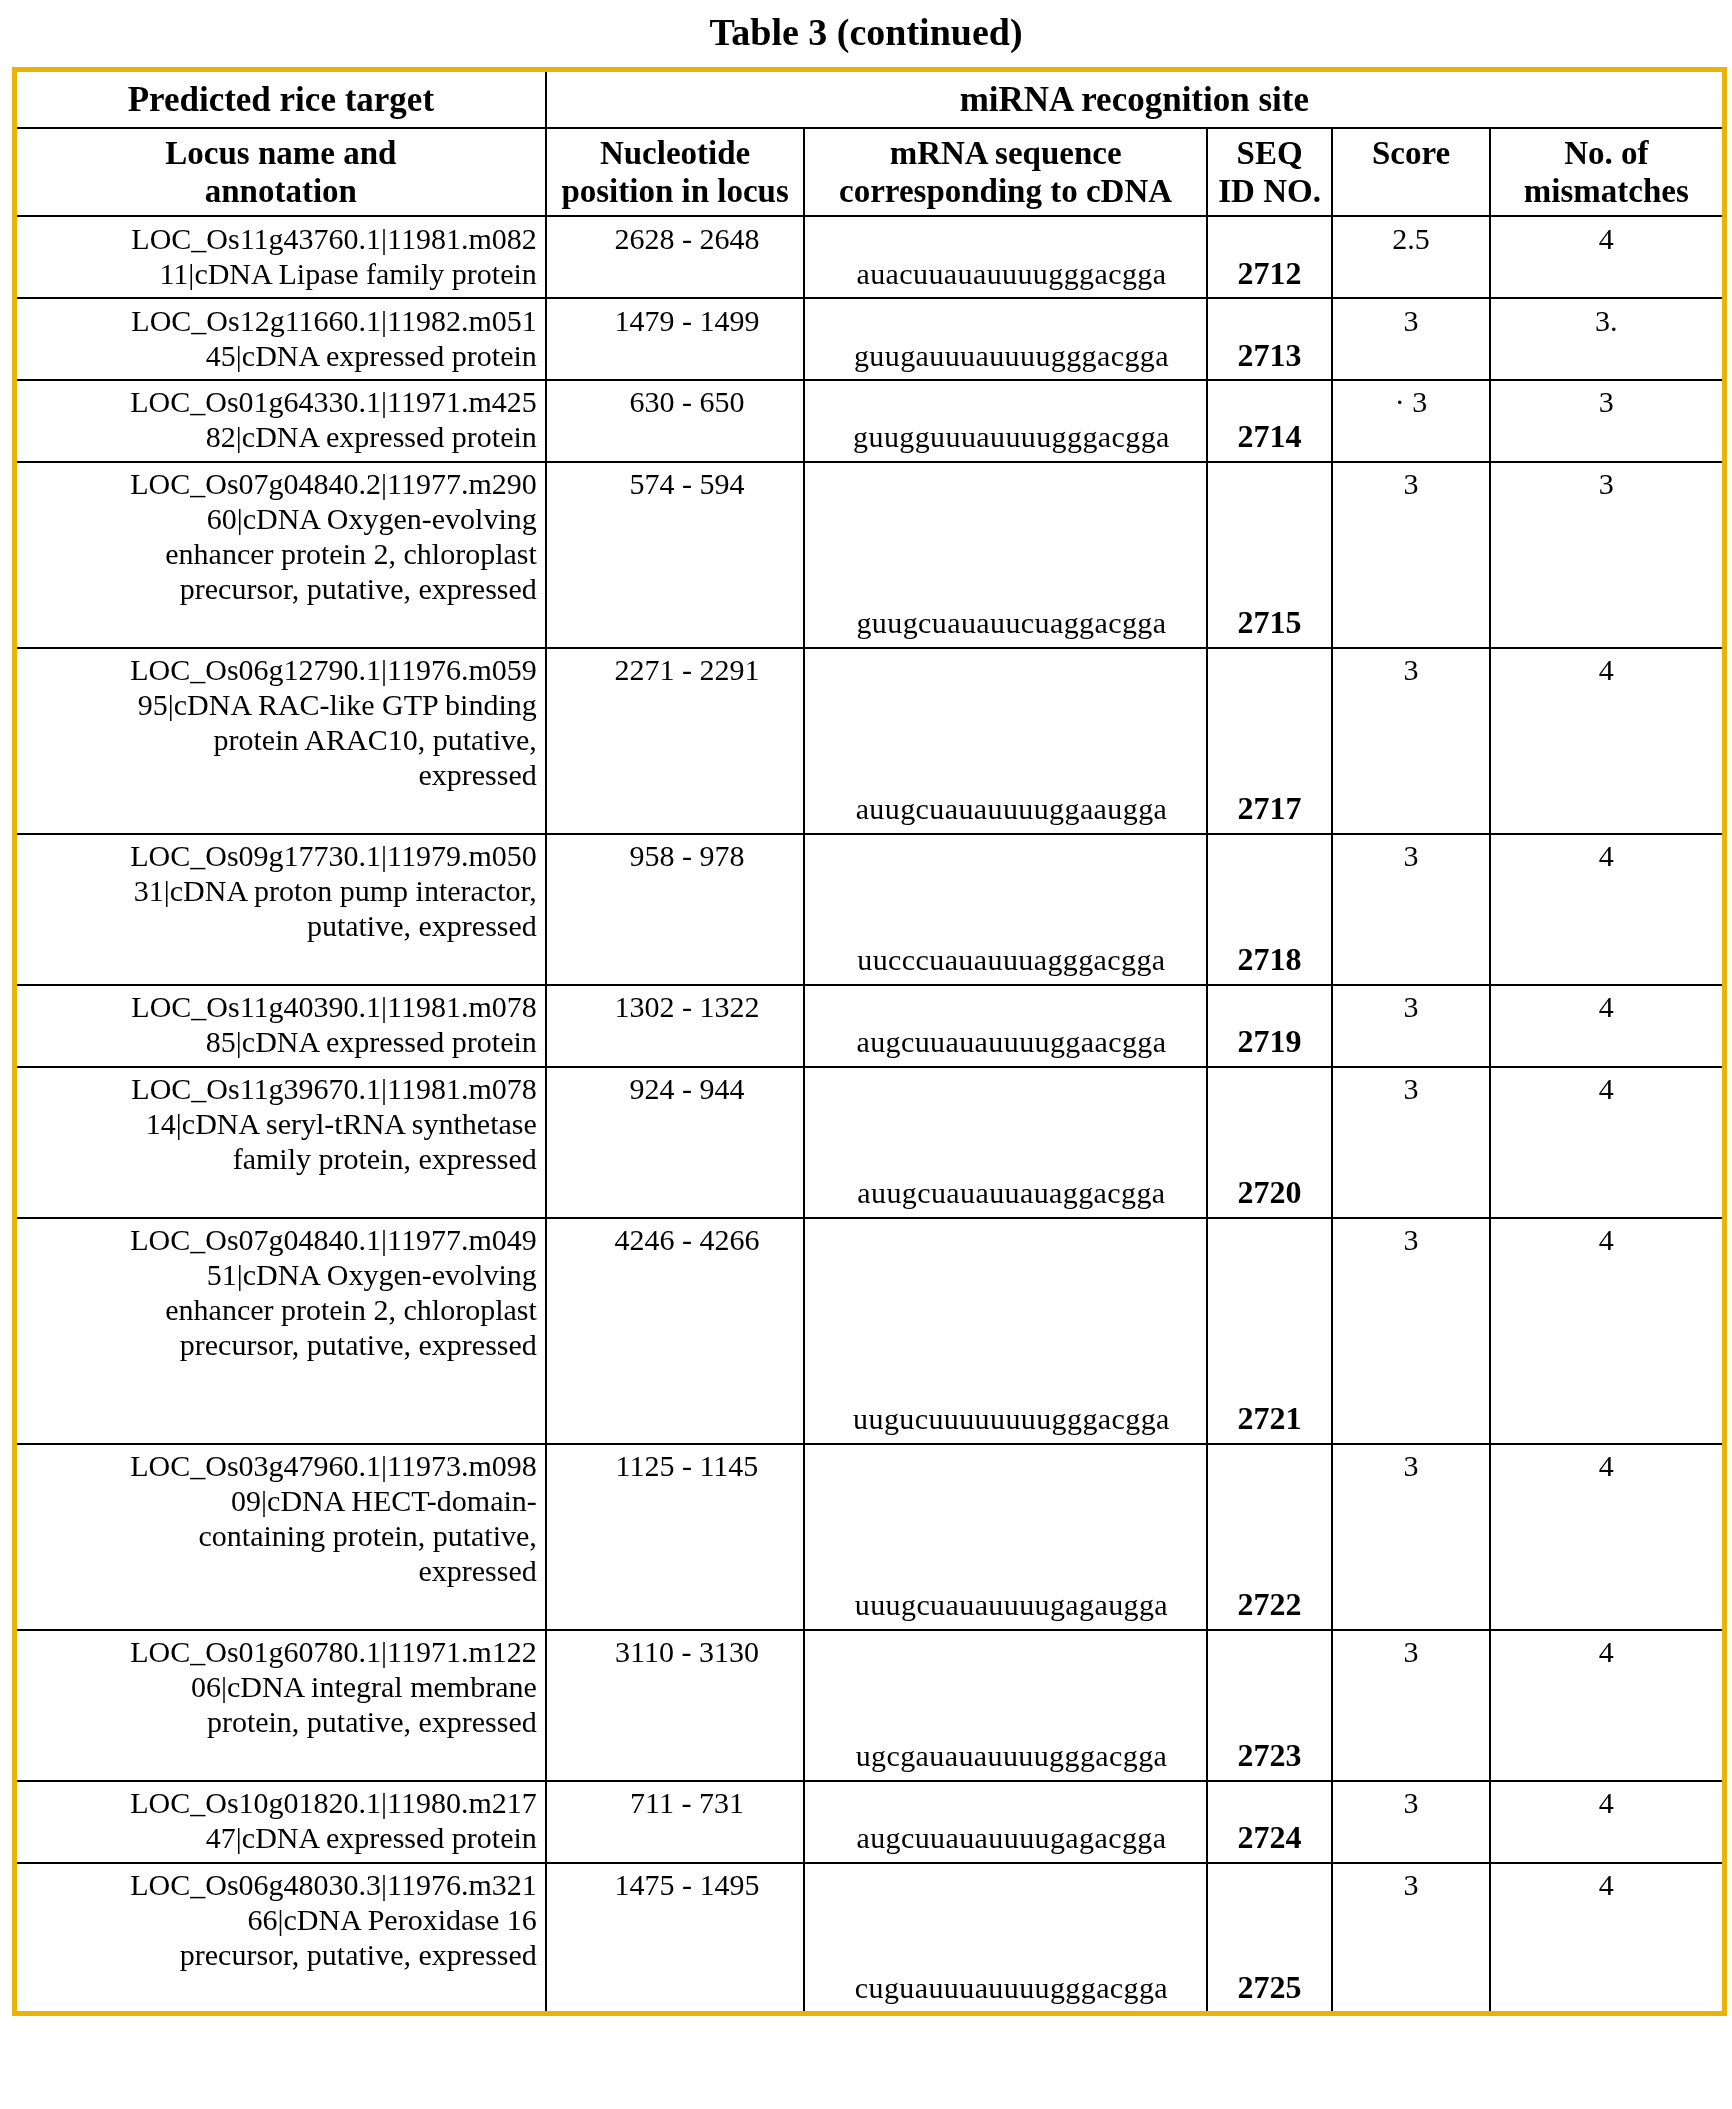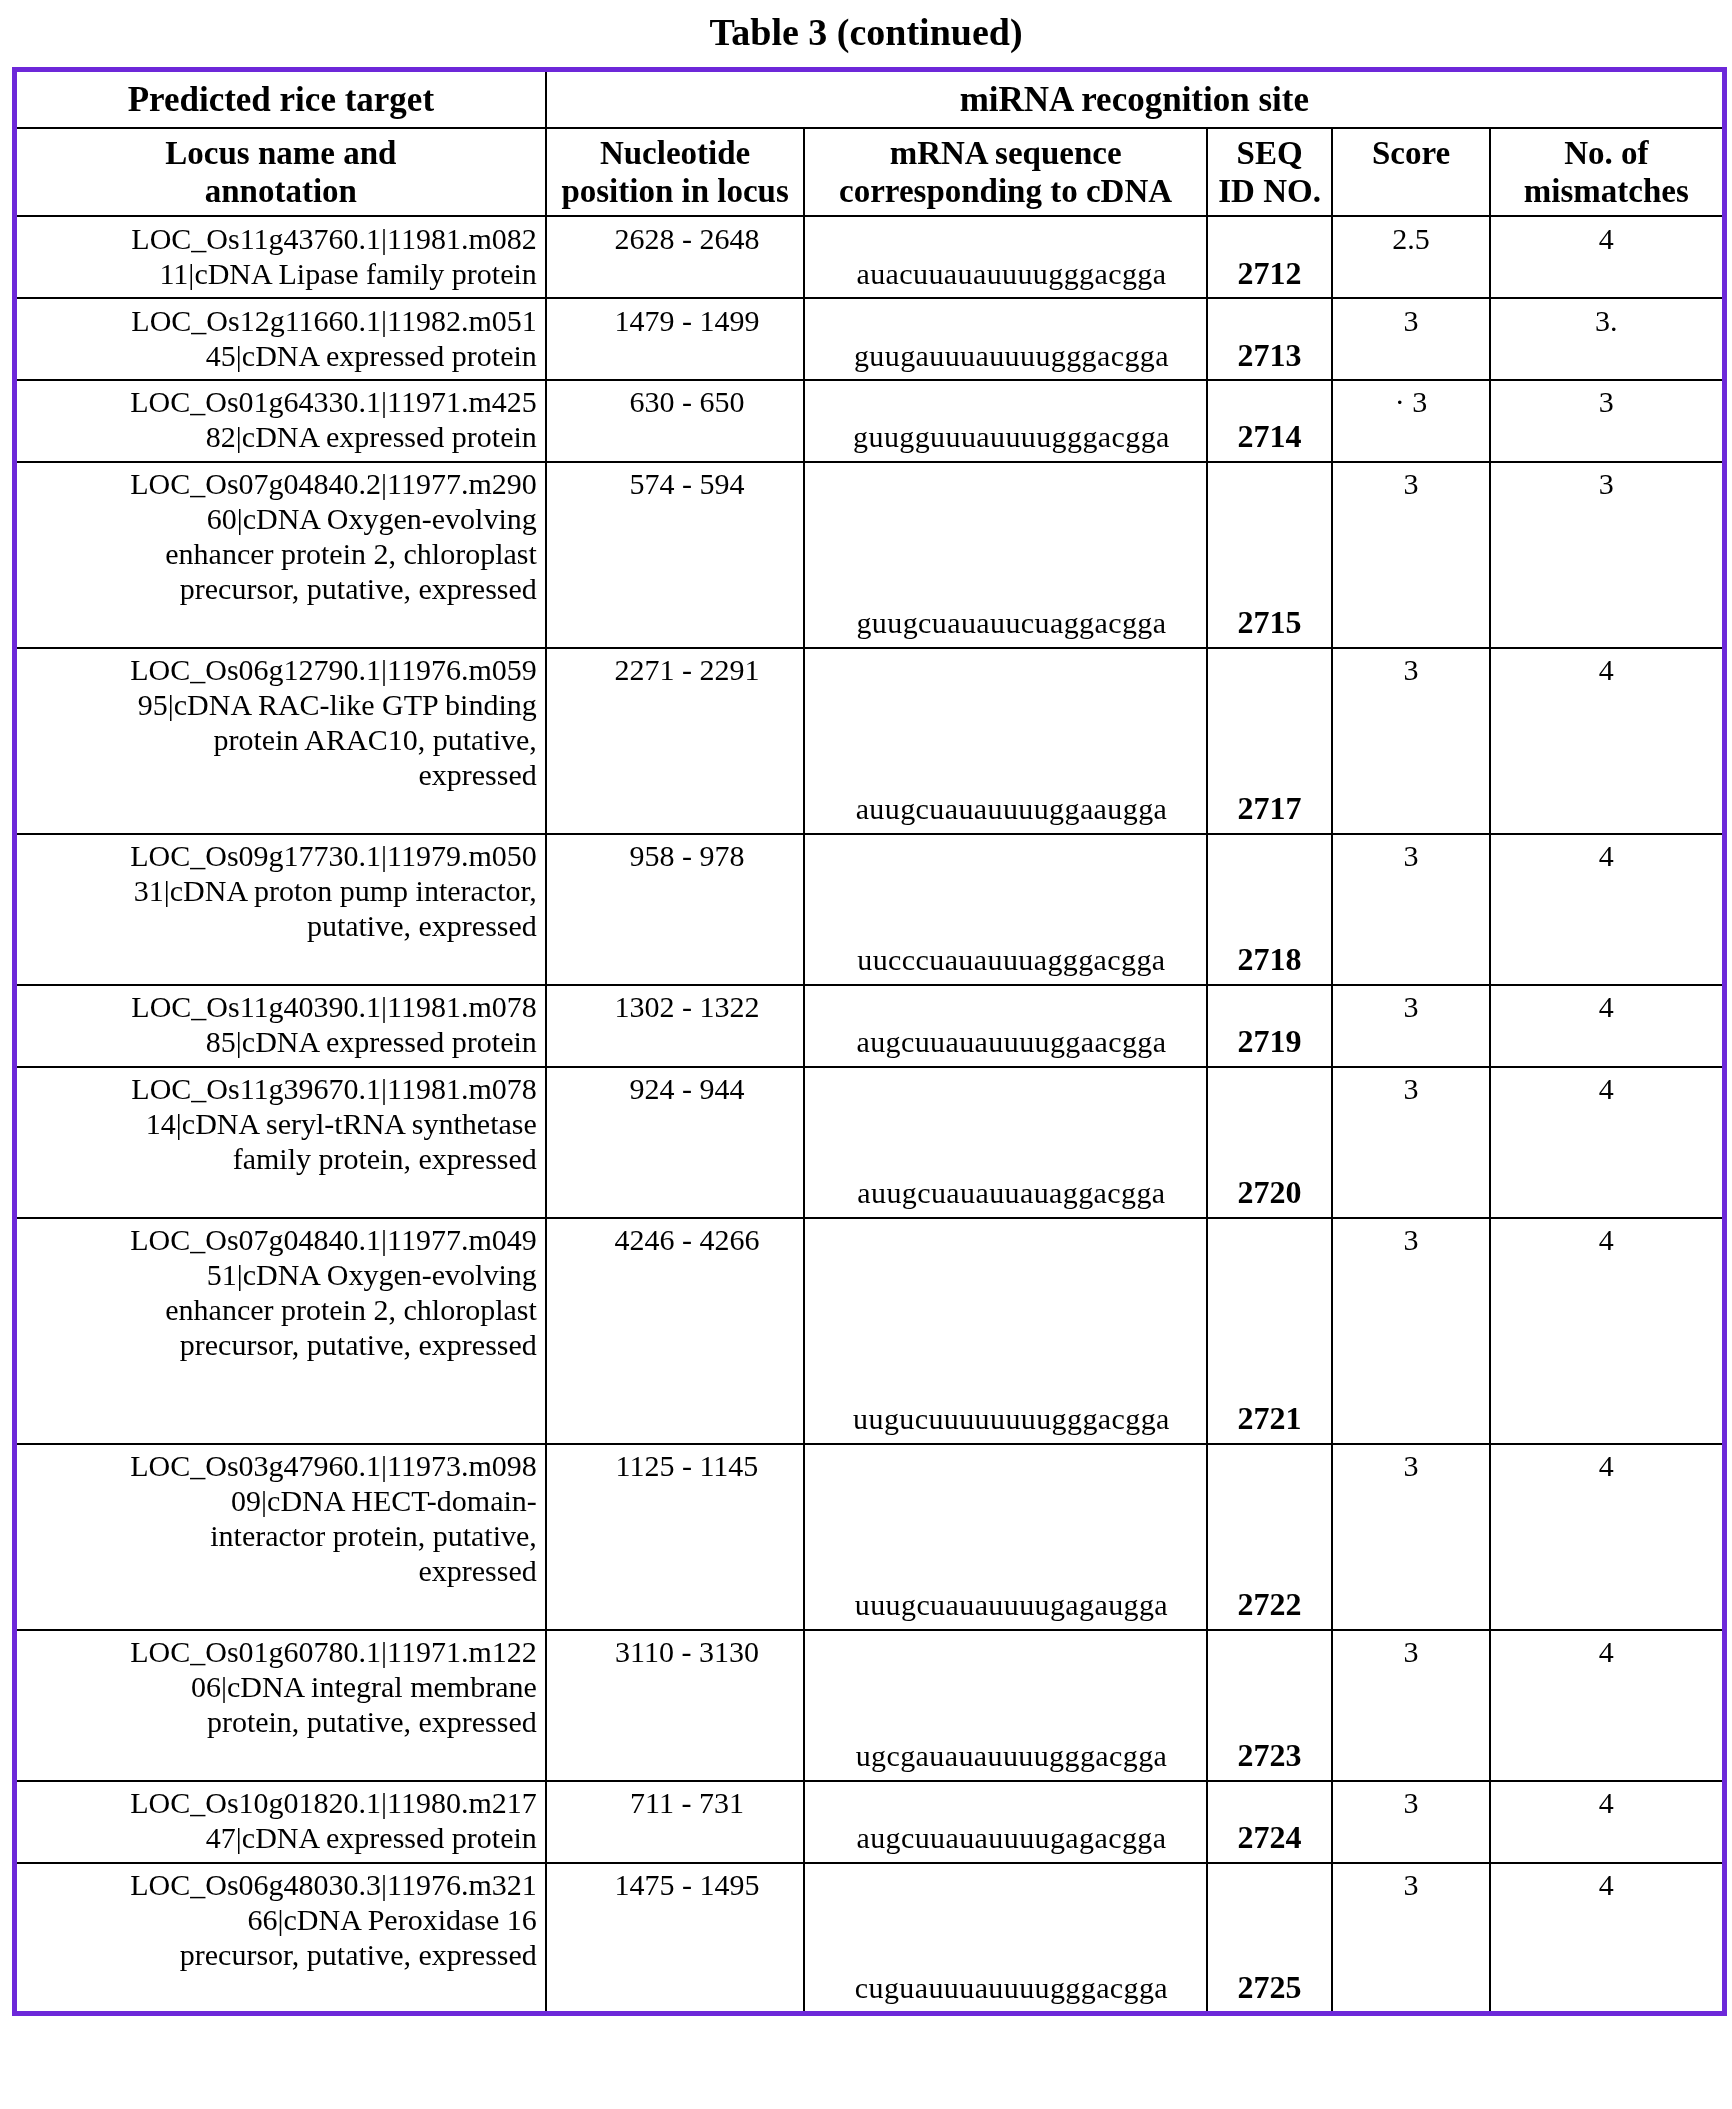--- a/index.html
+++ b/index.html
@@ -15,21 +15,21 @@
     text-align: center;
     font-size: 38px;
     font-weight: bold;
     line-height: 1.2;
     margin: 1.7px 0 11.6px 0;
   }
   table.data-table {
     width: 1709px;
     border-collapse: collapse;
     table-layout: fixed;
-    border: 5px solid #6d28d9;
+    border: 5px solid #eab308;
   }
   th, td { border: 2.5px solid #000; }
   th.gh {
     font-size: 35px;
     font-weight: bold;
     text-align: center;
     padding: 6.6px 5px;
     line-height: 1.2;
   }
   th.ch {
@@ -197,21 +197,21 @@
           <td class="cell position">4246 - 4266</td>
           <td class="cell sequence">uugucuuuuuuuugggacgga</td>
           <td class="cell seqid">2721</td>
           <td class="cell score">3</td>
           <td class="cell mismatches">4</td>
         </tr>
         <tr style="height: 186px;">
           <td class="cell locus">
             <div>LOC_Os03g47960.1|11973.m098</div>
             <div>09|cDNA HECT-domain-</div>
-            <div>interactor protein, putative,</div>
+            <div>containing protein, putative,</div>
             <div>expressed</div>
           </td>
           <td class="cell position">1125 - 1145</td>
           <td class="cell sequence">uuugcuauauuuugagaugga</td>
           <td class="cell seqid">2722</td>
           <td class="cell score">3</td>
           <td class="cell mismatches">4</td>
         </tr>
         <tr style="height: 151px;">
           <td class="cell locus">

